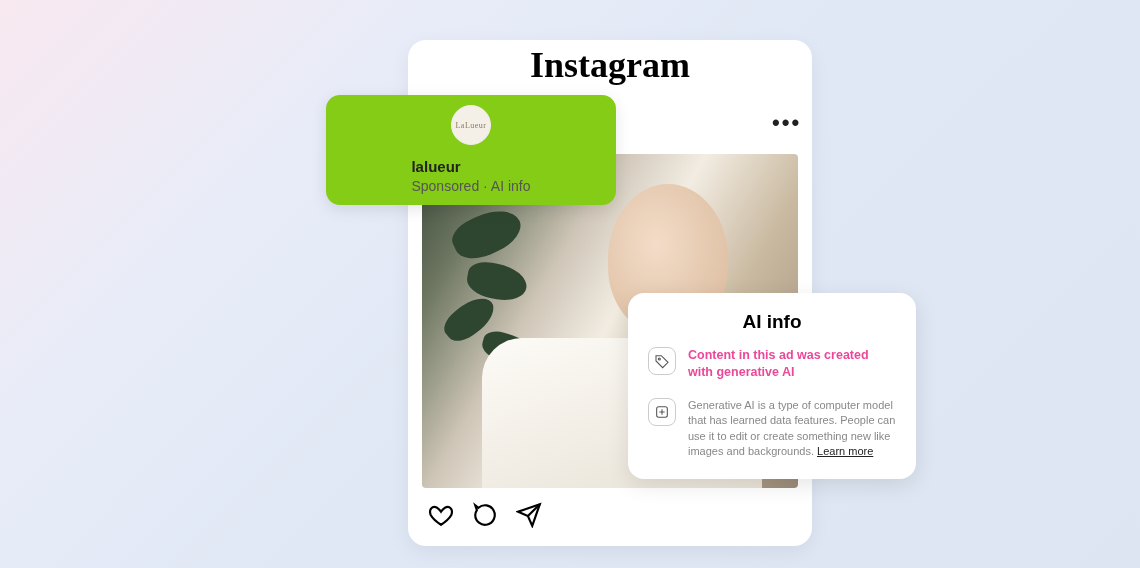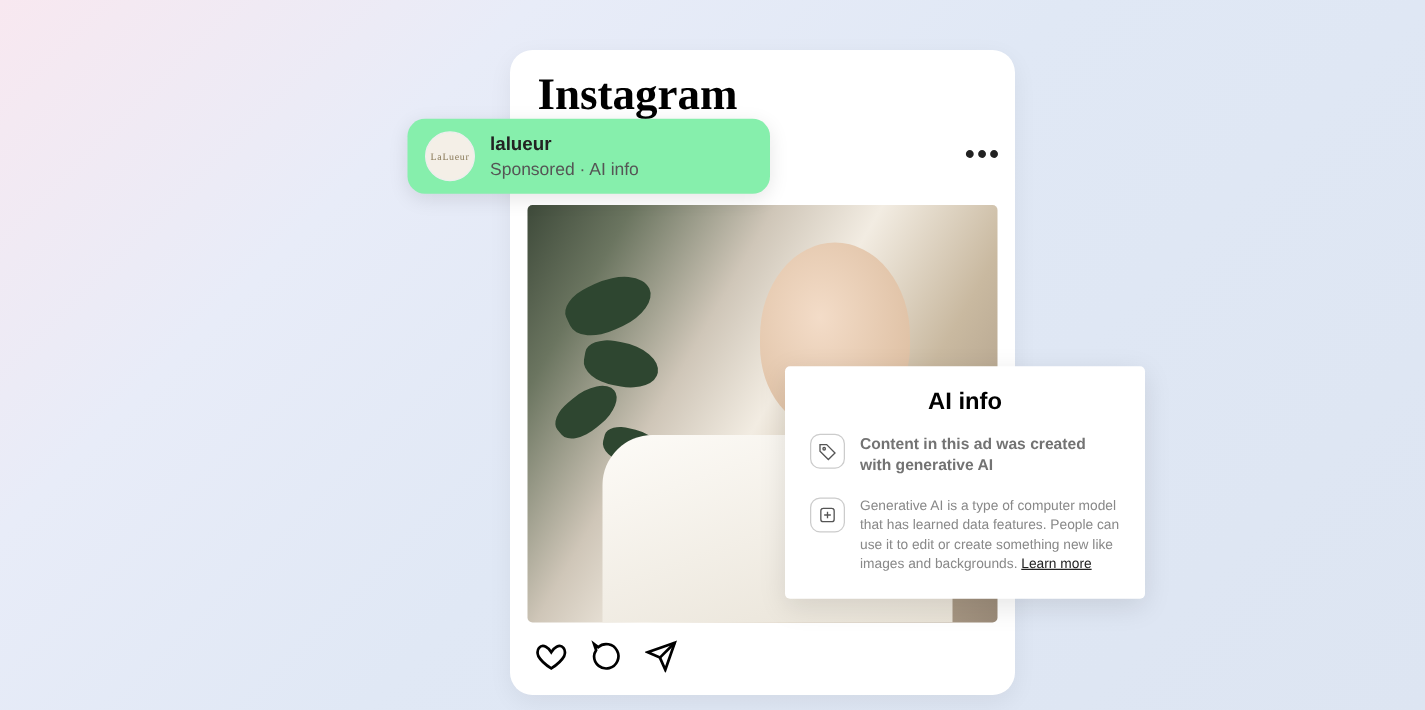--- a/index.html
+++ b/index.html
@@ -18,36 +18,38 @@
       width: 404px;
       background: #fff;
       border-radius: 18px;
       box-shadow: 0 6px 20px rgba(0,0,0,0.06);
       padding-bottom: 18px;
     }
     .brand {
       font-family: "Brush Script MT", cursive;
       font-size: 36px;
       font-weight: bold;
-      padding: 14px 22px 8px;
+      padding: 4px 22px 8px;
       color: #000;
+      text-align: center;
     }
     .profile-bar {
       position: absolute;
       left: 326px;
       top: 95px;
       width: 290px;
-      background: #86efac;
+      background: #84cc16;
       border-radius: 14px;
       box-shadow: 0 4px 16px rgba(0,0,0,0.10);
       padding: 10px 14px;
       display: flex;
       align-items: center;
       gap: 12px;
       z-index: 3;
+      flex-direction: column;
     }
     .avatar {
       width: 40px;
       height: 40px;
       border-radius: 50%;
       background: #f4efe7;
       border: 1px solid #eee;
       display: flex;
       align-items: center;
       justify-content: center;
@@ -117,40 +119,40 @@
       padding: 14px 20px 0;
     }
     .icon-btn { width: 26px; height: 26px; cursor: pointer; }
     .icon-btn svg { width: 100%; height: 100%; stroke: #000; stroke-width: 2; fill: none; }
     .info-card {
       position: absolute;
       left: 628px;
       top: 293px;
       width: 288px;
       background: #fff;
-      border-radius: 4px;
+      border-radius: 16px;
       box-shadow: 0 6px 22px rgba(0,0,0,0.10);
       padding: 18px 20px 20px;
       z-index: 4;
     }
     .info-title { font-size: 19px; font-weight: 700; text-align: center; margin-bottom: 14px; }
     .info-row { display: flex; gap: 12px; margin-bottom: 14px; }
     .info-row:last-child { margin-bottom: 0; }
     .info-icon {
       flex-shrink: 0;
       width: 28px; height: 28px;
       border: 1.5px solid #ccc;
       border-radius: 8px;
       display: flex;
       align-items: center;
       justify-content: center;
     }
     .info-icon svg { width: 16px; height: 16px; stroke: #555; stroke-width: 1.6; fill: none; }
     .info-body { flex: 1; }
-    .info-heading { font-size: 12.5px; font-weight: 700; color: #737373; line-height: 1.35; margin-bottom: 3px; }
+    .info-heading { font-size: 12.5px; font-weight: 700; color: #ec4899; line-height: 1.35; margin-bottom: 3px; }
     .info-desc { font-size: 11px; color: #888; line-height: 1.4; }
     .learn-more { color: #222; font-weight: 400; text-decoration: underline; cursor: pointer; }
   </style>
 </head>
 <body>
 
 <div class="post-card">
   <div class="brand">Instagram</div>
   <div class="post-image">
     <div class="hair"></div>

